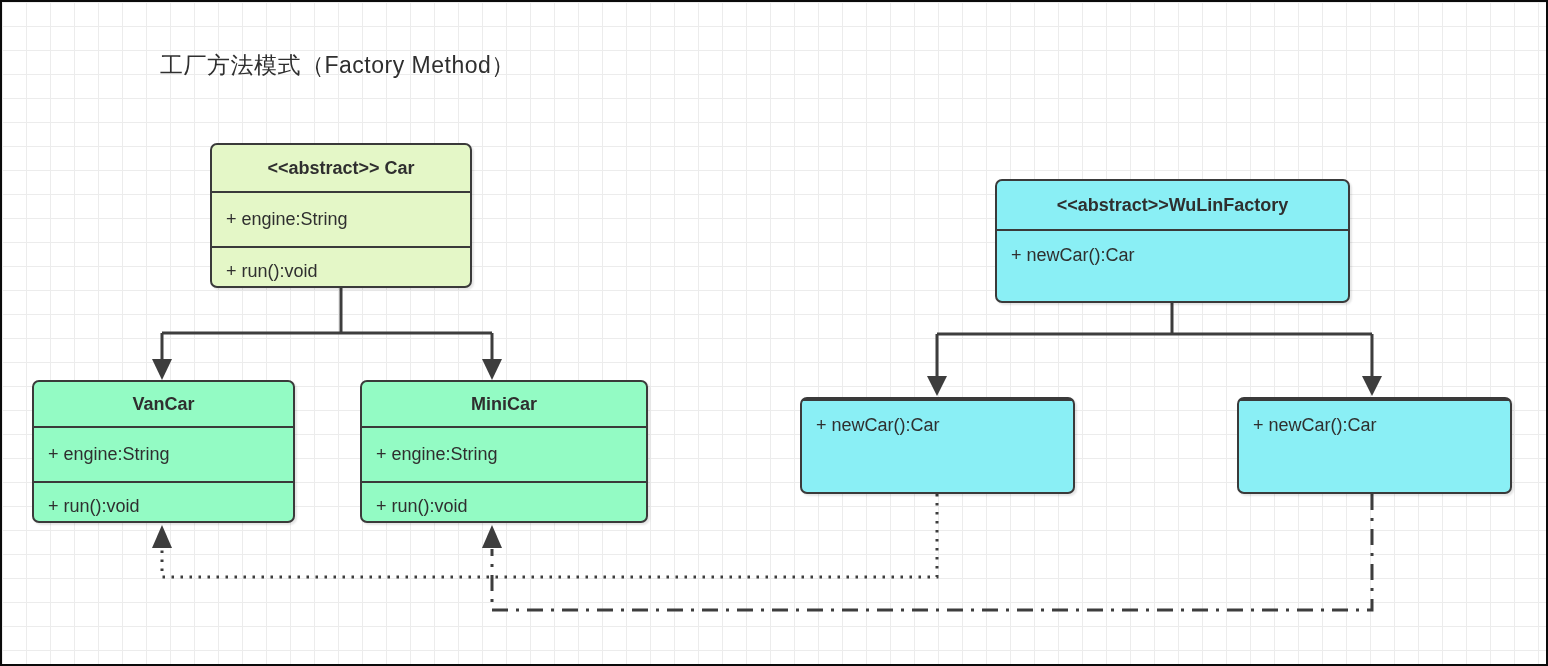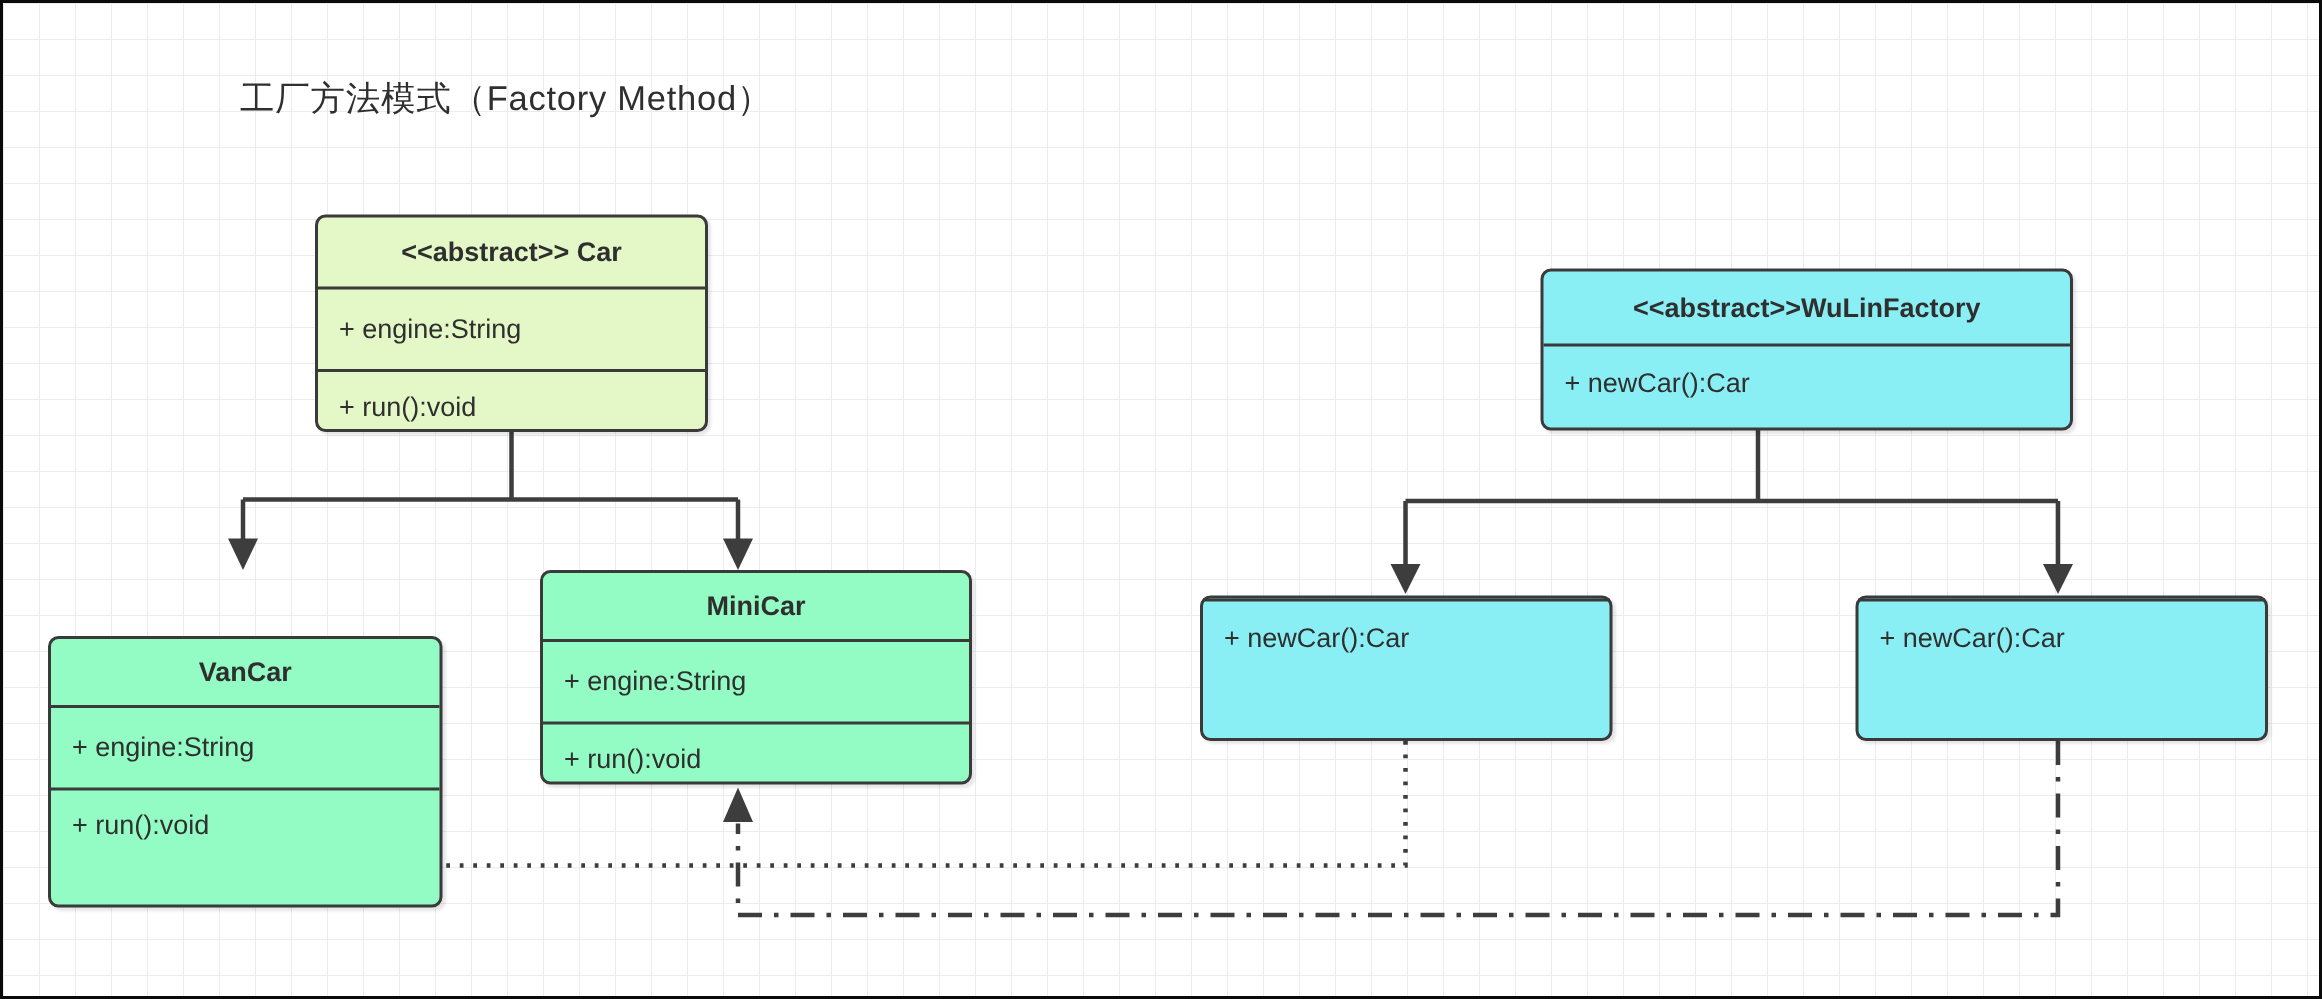--- a/index.html
+++ b/index.html
@@ -59,27 +59,27 @@
   .fill-car{background:var(--car-fill,#e4f7c7);}
   .fill-sub{background:var(--subclass-fill,#93fbc4);}
   .fill-fac{background:var(--factory-fill,#8aeff5);}
 
   
   .box-car{left:208px;top:141px;width:262px;height:145px;}
   .box-car .cls-header{height:46px;}
   .box-car .r1{height:53px;}
   .box-car .r2{height:46px;}
 
-  .box-van{left:30px;top:378px;width:263px;height:181px;margin-top:44px;}
+  .box-van{left:30px;top:378px;width:263px;height:143px;}
   .box-mini{left:358px;top:378px;width:288px;height:143px;}
   .box-van .cls-header,.box-mini .cls-header{height:44px;}
   .box-van .r1,.box-mini .r1{height:53px;}
   .box-van .r2,.box-mini .r2{height:46px;}
 
-  .box-wfac{left:993px;top:177px;width:355px;height:108px;margin-left:32px;}
+  .box-wfac{left:993px;top:177px;width:355px;height:124px;}
   .box-wfac .cls-header{height:48px;}
   .box-wfac .r1{height:48px;}
 
   .box-wvan{left:798px;top:395px;width:275px;height:97px;}
   .box-wmini{left:1235px;top:395px;width:275px;height:97px;}
   .box-wvan .cls-header,.box-wmini .cls-header{height:48px;}
   .box-wvan .r1,.box-wmini .r1{height:49px;}
 </style>
 </head>
 <body>

